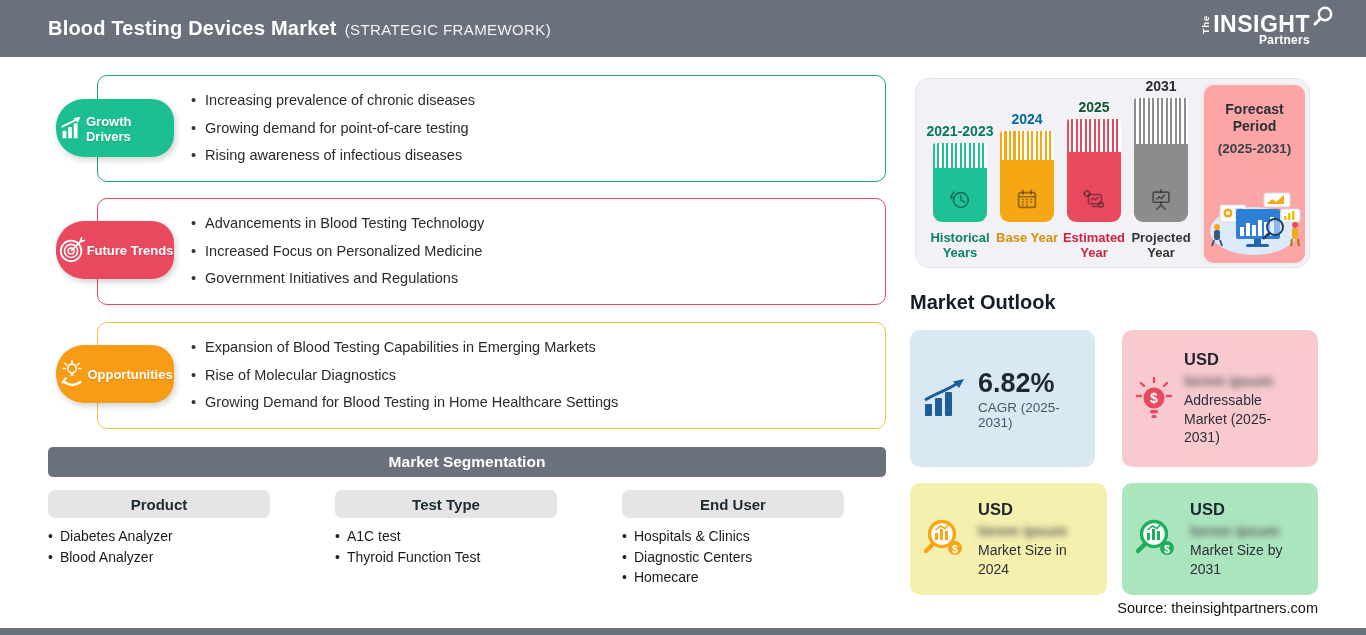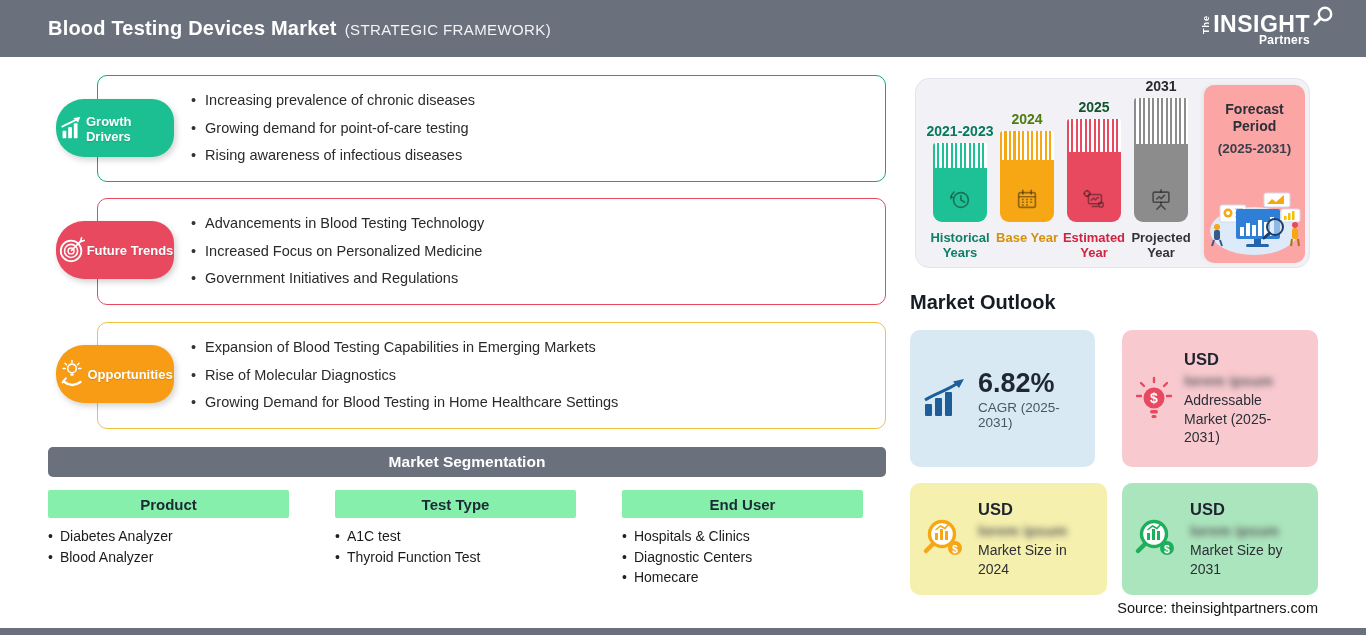--- a/index.html
+++ b/index.html
@@ -30,21 +30,21 @@
   .fbox li::before { content:"•"; margin-right:9px; color:#333; }
 
   .badge { position:absolute; left:56px; width:118px; height:58px; border-radius:28px 22px 22px 28px; display:flex; flex-direction:row; align-items:center; justify-content:center; box-shadow:2px 3px 6px rgba(0,0,0,.18); z-index:3; }
   .badge.teal { top:99px; background:#1bbf92; }
   .badge.red { top:221px; background:#e8495f; }
   .badge.orange { top:345px; background:#f79c14; }
   .badge-label { color:#fff; font-size:13px; font-weight:bold; margin-top:1px; text-shadow:0 1px 1px rgba(0,0,0,.15); }
 
   
   .seg-bar { position:absolute; left:48px; top:447px; width:838px; height:30px; background:#6b717c; border-radius:5px; display:flex; align-items:center; justify-content:center; color:#fff; font-size:15.5px; font-weight:bold; }
-  .seg-head { position:absolute; top:490px; width:241px; height:28px; background:#86efac; border-radius:2px; display:flex; align-items:center; justify-content:center; font-size:15px; font-weight:bold; color:#1c2b33; }
+  .seg-head { position:absolute; top:490px; width:222px; height:28px; background:#e5e5e5; border-radius:7px; display:flex; align-items:center; justify-content:center; font-size:15px; font-weight:bold; color:#1c2b33; }
   .seg-head.c1 { left:48px; } .seg-head.c2 { left:335px; } .seg-head.c3 { left:622px; }
   .seg-list { position:absolute; top:526px; width:265px; list-style:none; }
   .seg-list.c1 { left:48px; } .seg-list.c2 { left:335px; } .seg-list.c3 { left:622px; }
   .seg-list li { font-size:14px; color:#1b1b1b; line-height:20.5px; }
   .seg-list li::before { content:"•"; margin-right:7px; color:#222; }
 
   
   .tl-panel { position:absolute; left:915px; top:78px; width:395px; height:190px; background:#f1f1f6; border:1px solid #e4e4ec; border-radius:14px; }
   .slot { position:absolute; top:0; bottom:0; width:56px; }
   .slot1 { left:16px; } .slot2 { left:83px; } .slot3 { left:150px; } .slot4 { left:217px; }
@@ -54,21 +54,21 @@
   .slot3 .bar { height:103px; --c:#e8495f; }
   .slot4 .bar { height:124px; --c:#8c8c8c; }
   .stripes { background:repeating-linear-gradient(90deg, var(--c) 0 2px, #ffffff 2px 4.5px); border-radius:3px 3px 0 0; }
   .slot1 .stripes { height:25px; } .slot2 .stripes { height:29px; } .slot3 .stripes { height:33px; } .slot4 .stripes { height:46px; }
   .solid { position:absolute; left:0; right:0; bottom:0; background:var(--c); border-radius:0 0 9px 9px; display:flex; align-items:flex-end; justify-content:center; padding-bottom:9px; }
   .slot1 .solid { top:25px; } .slot2 .solid { top:29px; } .slot3 .solid { top:33px; } .slot4 .solid { top:46px; }
   .bar-ic { color:rgba(20,20,20,.45); }
   .slot4 .bar-ic { color:rgba(15,15,15,.55); }
   .year { position:absolute; left:-14px; right:-14px; text-align:center; font-size:14px; font-weight:bold; }
   .slot1 .year { bottom:128px; color:#067a5e; }
-  .slot2 .year { bottom:140px; color:#4d7c0f; }
+  .slot2 .year { bottom:140px; color:#0369a1; }
   .slot3 .year { bottom:152px; color:#14532d; }
   .slot4 .year { bottom:173px; color:#2b2b2b; }
   .blabel { position:absolute; top:152px; left:-8px; right:-8px; text-align:center; font-size:13px; font-weight:bold; line-height:14.5px; }
   .slot1 .blabel { color:#0d8068; } .slot2 .blabel { color:#d4910c; } .slot3 .blabel { color:#cf2440; } .slot4 .blabel { color:#333; }
   .forecast { position:absolute; left:288px; top:6px; width:101px; height:178px; background:#fca5a5; border-radius:10px; box-shadow:-2px 0 4px rgba(0,0,0,.05); display:flex; flex-direction:column; align-items:center; padding-top:16px; }
   .fc-title { width:70px; text-align:center; font-size:14px; font-weight:bold; color:#2b2f38; line-height:17px; }
   .fc-range { margin-top:6px; font-size:13.5px; font-weight:bold; color:#3a3f49; }
   .fc-ill { position:absolute; bottom:6px; left:3px; }
 
   

